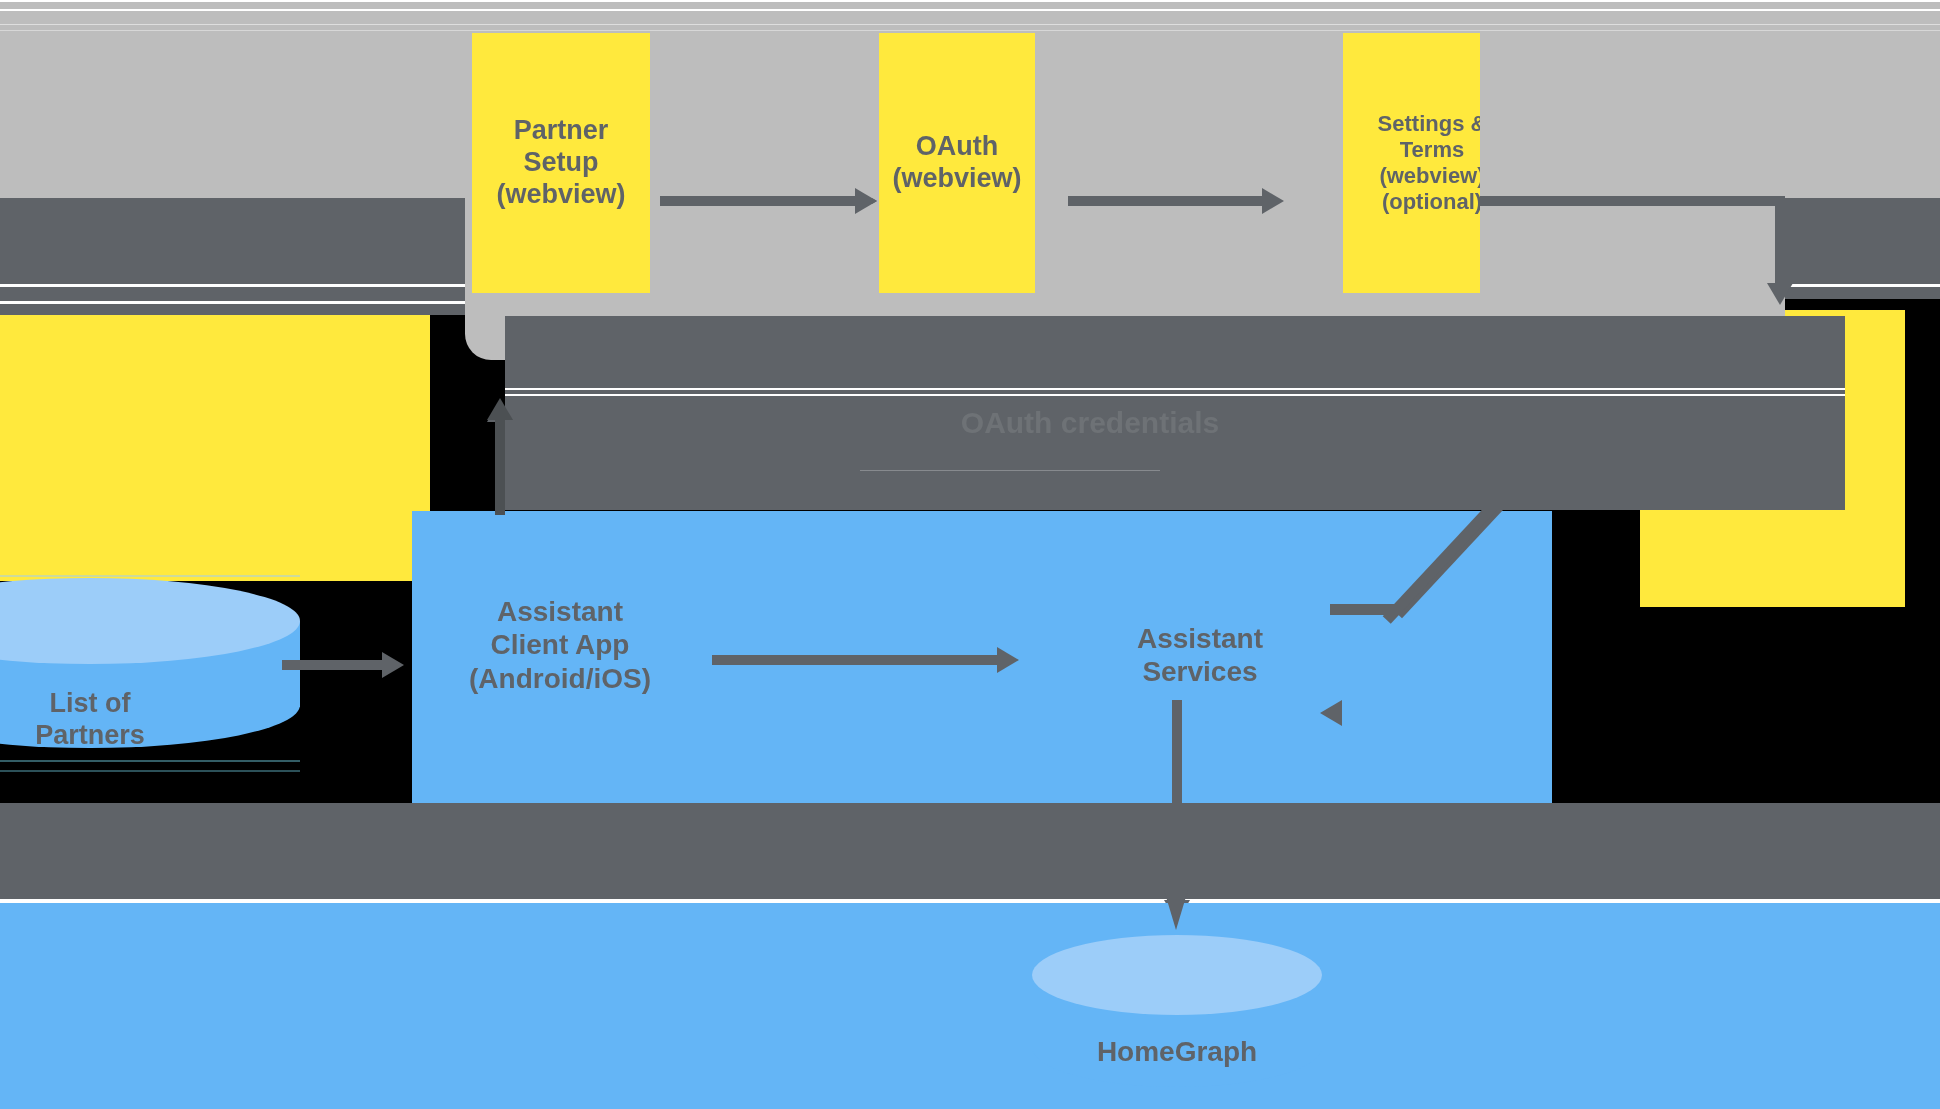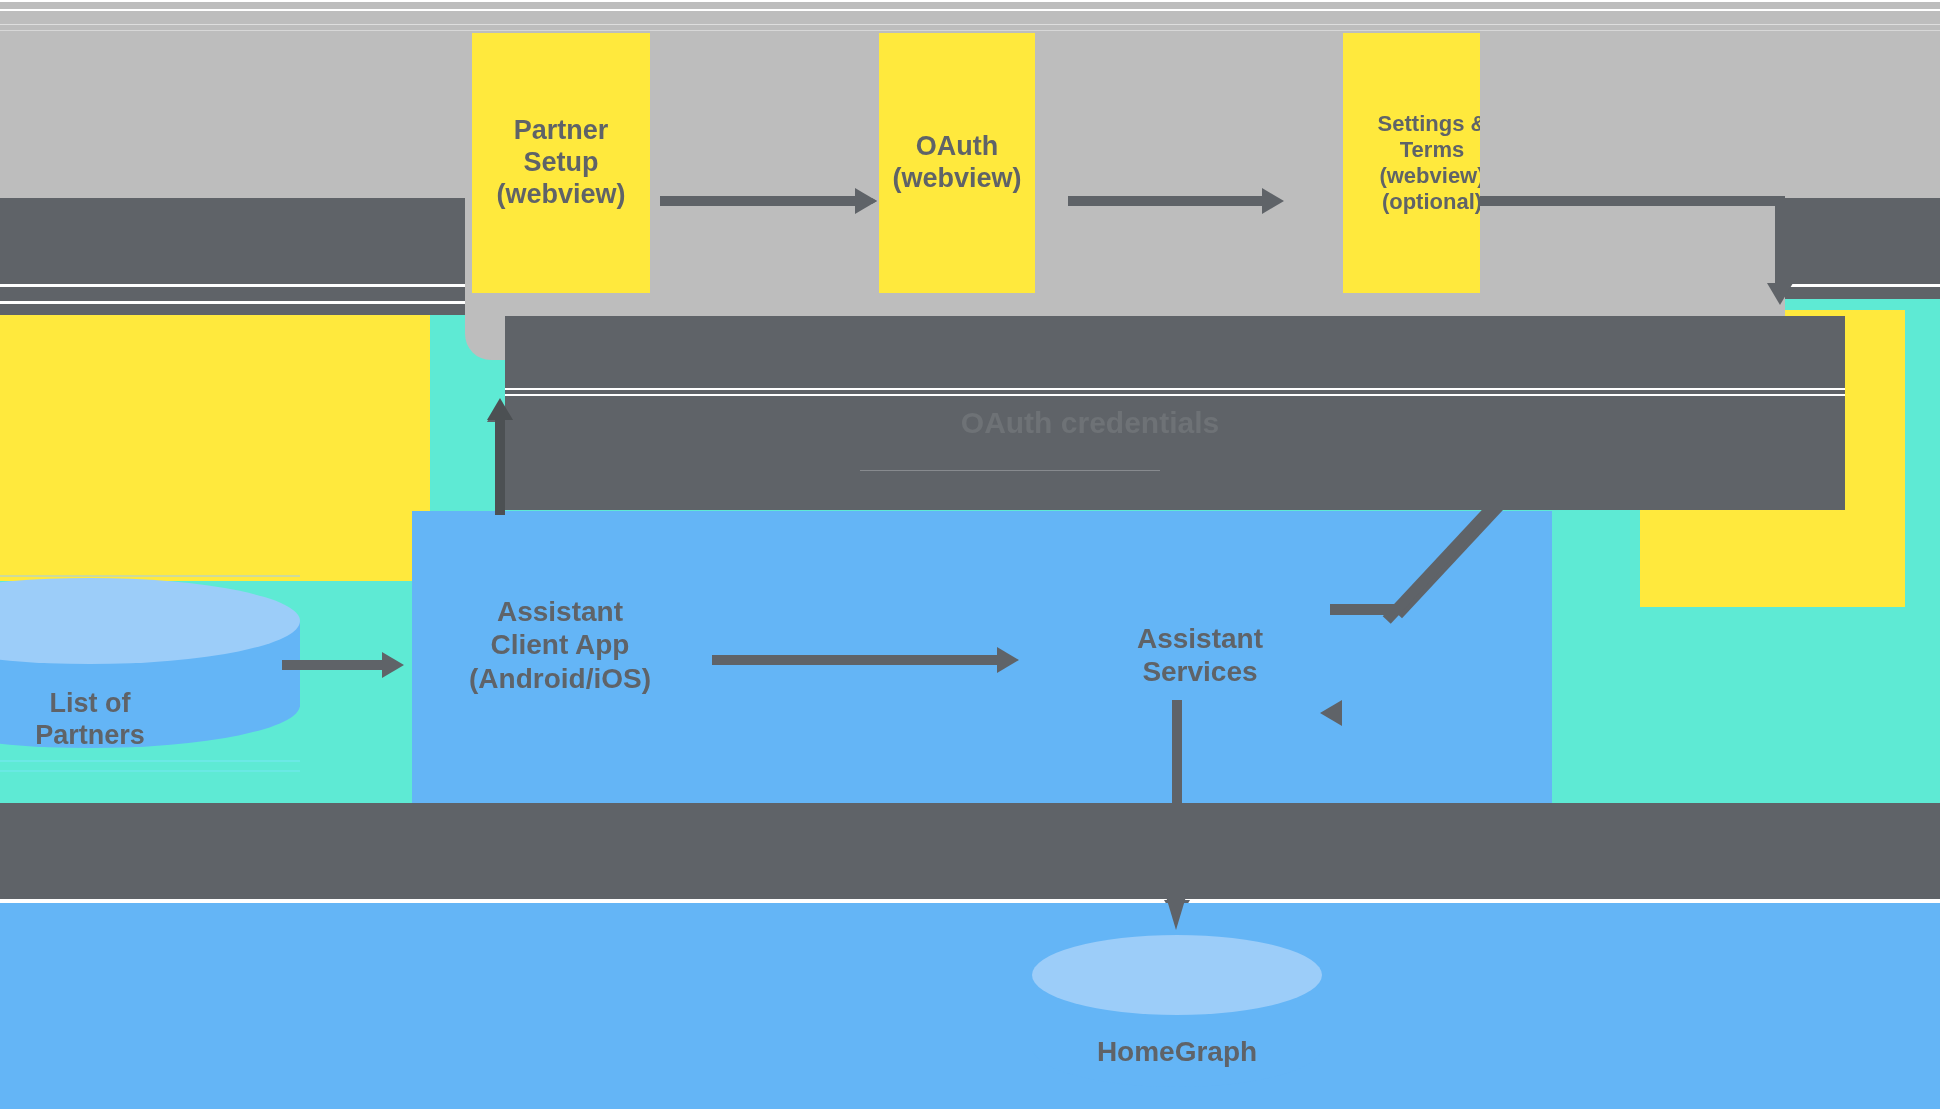--- a/index.html
+++ b/index.html
@@ -7,21 +7,21 @@
     padding: 0;
     background: #ffffff;
   }
   body {
     font-family: "Liberation Sans", sans-serif;
   }
   #stage {
     position: relative;
     width: 1940px;
     height: 1109px;
-    background: #5eead4;
+    background: #000000;
     overflow: hidden;
   }
 
   
   .node {
     position: absolute;
     box-sizing: border-box;
     display: flex;
     align-items: center;
     justify-content: center;

